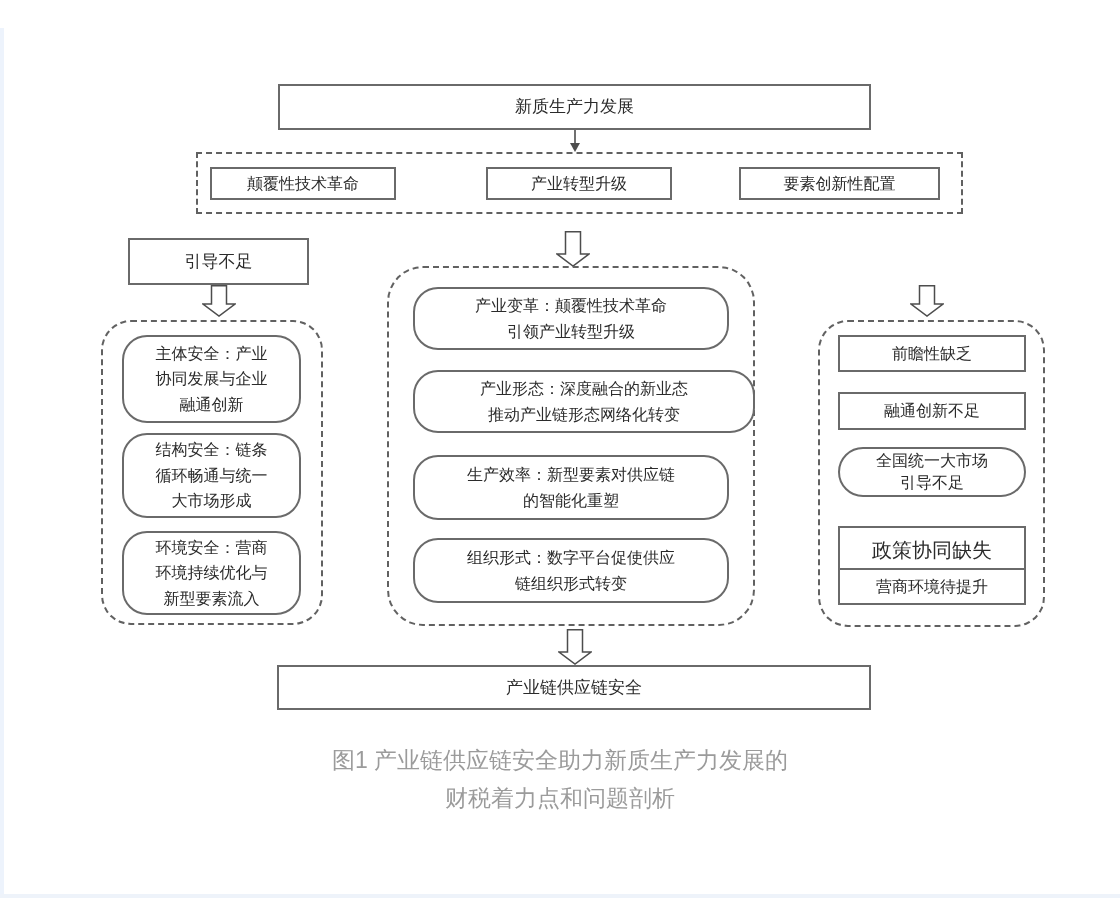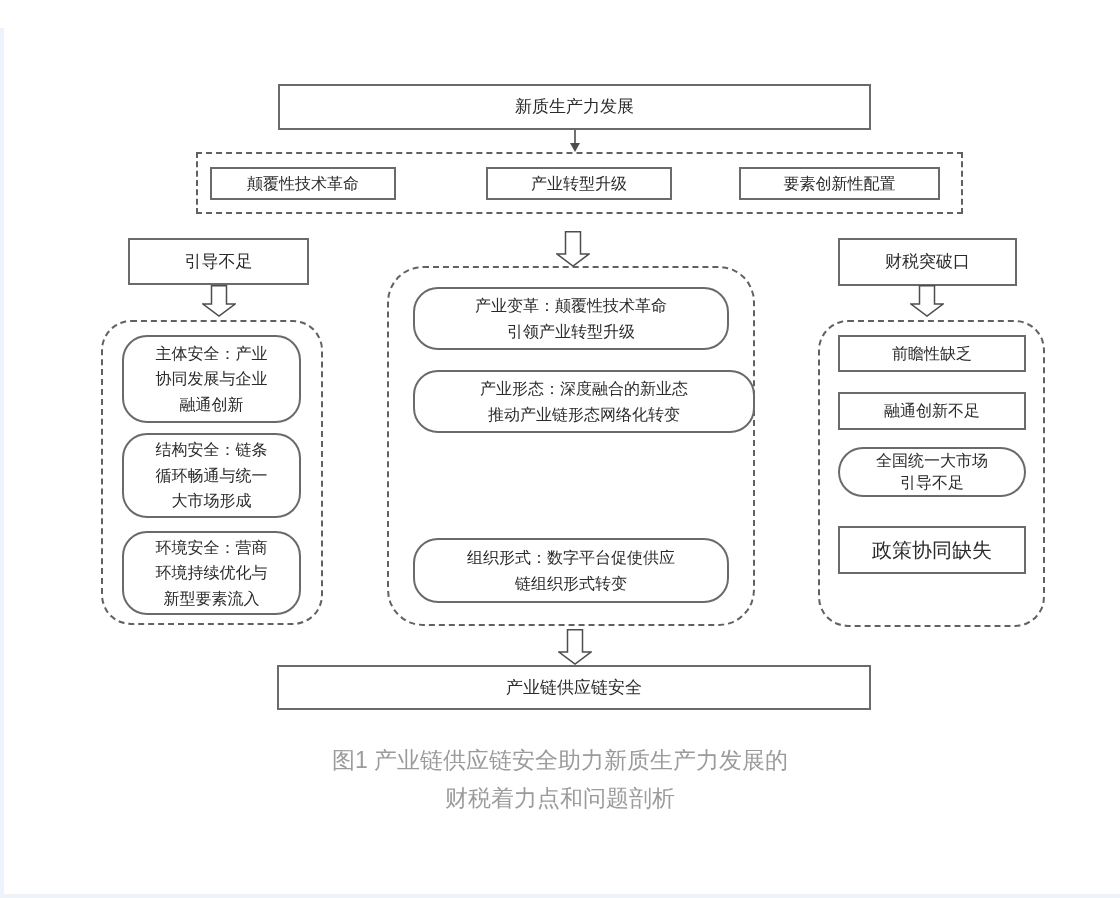--- a/index.html
+++ b/index.html
@@ -118,33 +118,35 @@
 大市场形成</div>
   <div class="box multi lb-3">环境安全：营商
 环境持续优化与
 新型要素流入</div>
 
   <div class="dashed-round center-group"></div>
   <div class="box multi cb-1">产业变革：颠覆性技术革命
 引领产业转型升级</div>
   <div class="box multi cb-2">产业形态：深度融合的新业态
 推动产业链形态网络化转变</div>
+  <div class="box multi cb-3">生产效率：新型要素对供应链
+的智能化重塑</div>
   <div class="box multi cb-4">组织形式：数字平台促使供应
 链组织形式转变</div>
 
-  <div class="box right-header">财税突破口</div>
   <svg class="arrow-svg" style="left:910px; top:285px;" width="34" height="32">
     <polygon points="9.5,0.8 24.5,0.8 24.5,19 33,19 17,31 1,19 9.5,19" fill="#ffffff" stroke="#4d4d4d" stroke-width="1.5"></polygon>
   </svg>
   <div class="dashed-round right-group"></div>
   <div class="box rb-1">前瞻性缺乏</div>
   <div class="box rb-2">融通创新不足</div>
   <div class="box multi rb-3">全国统一大市场
 引导不足</div>
   <div class="box rb-4">政策协同缺失</div>
+  <div class="box rb-5">营商环境待提升</div>
 
   <svg class="arrow-svg" style="left:558px; top:629px;" width="34" height="36">
     <polygon points="9.5,0.8 24.5,0.8 24.5,23 33,23 17,35 1,23 9.5,23" fill="#ffffff" stroke="#4d4d4d" stroke-width="1.5"></polygon>
   </svg>
 
   <div class="box bottom-box">产业链供应链安全</div>
 
   <div class="caption">
     <div>图1 产业链供应链安全助力新质生产力发展的</div>
     <div>财税着力点和问题剖析</div>

